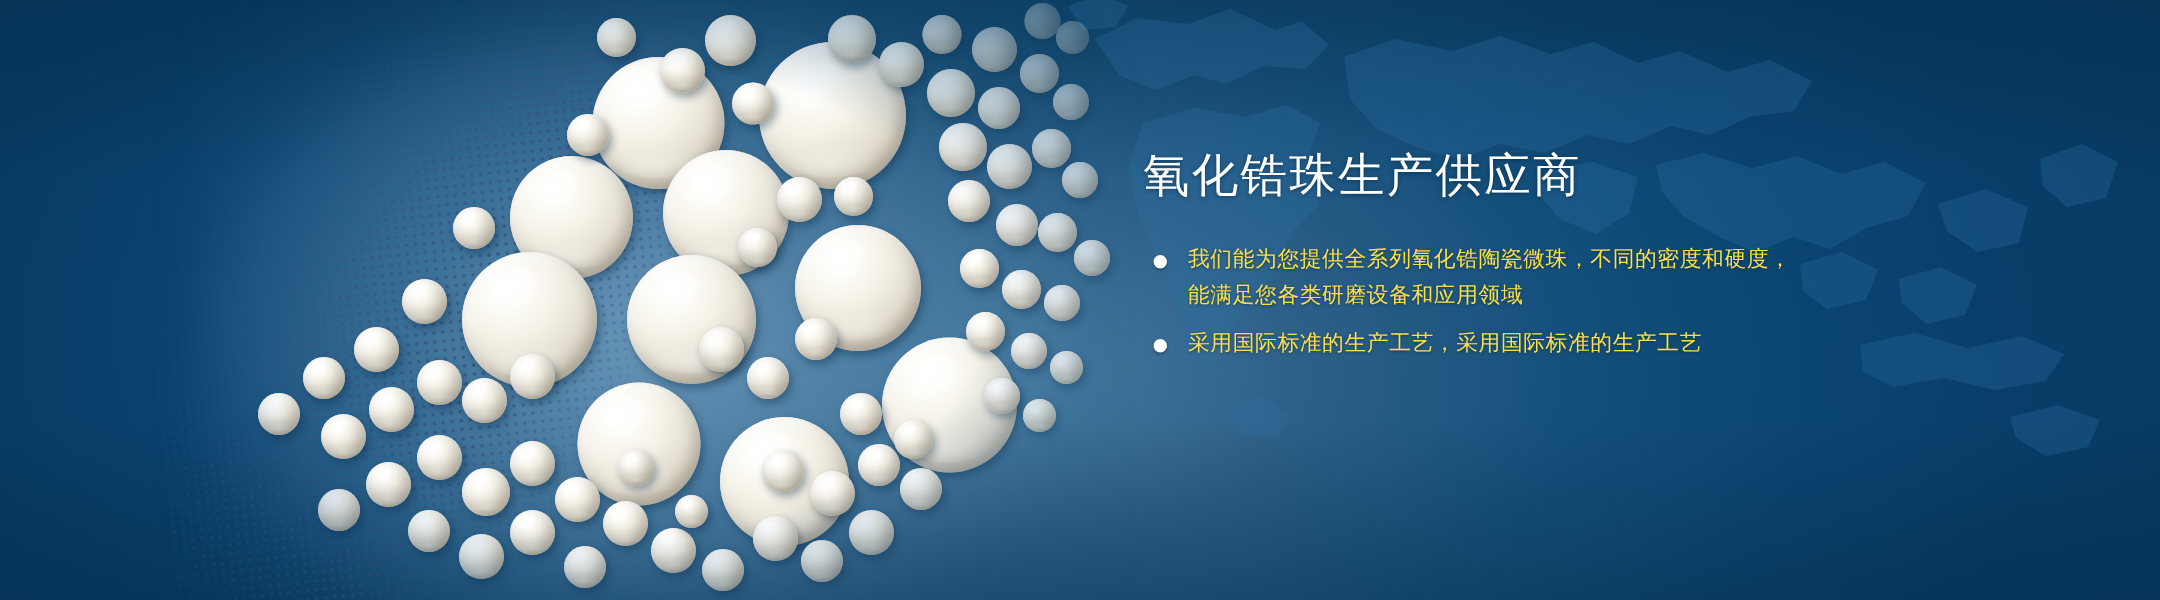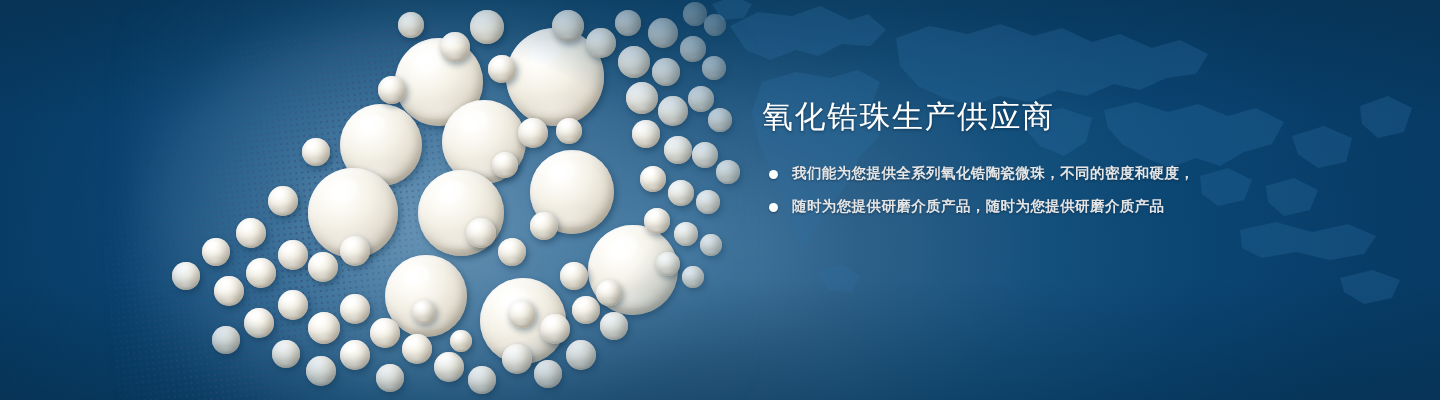--- a/index.html
+++ b/index.html
@@ -131,24 +131,23 @@
     list-style:none;
     margin:0;
     padding:0;
   }
   .bullet{
     position:relative;
     padding-left:30px;
     margin-bottom:9px;
     font-size:14.5px;
     line-height:1.62;
-    color:#e5e5e5;
+    color:#fde047;
     letter-spacing:.4px;
     text-shadow:0 1px 2px rgba(3,28,48,.5);
-    font-weight:bold;
   }
   .bullet:last-child{margin-bottom:0;}
   .dot{
     position:absolute;
     left:7px; top:8px;
     width:9px; height:9px;
     border-radius:50%;
     background:#ffffff;
     box-shadow:0 1px 2px rgba(3,28,48,.45);
   }
@@ -273,21 +272,22 @@
     </div>
   </div>
 
   <div class="content">
     <h1 class="headline">氧化锆珠生产供应商</h1>
 
     <ul class="bullets" id="bullet-list">
         <li class="bullet">
           <span class="dot"></span>
           <span class="bullet-line">我们能为您提供全系列氧化锆陶瓷微珠，不同的密度和硬度，</span>
+          <span class="bullet-line">能满足您各类研磨设备和应用领域</span>
         </li>
         <li class="bullet">
           <span class="dot"></span>
-          <span class="bullet-line">随时为您提供研磨介质产品，随时为您提供研磨介质产品</span>
+          <span class="bullet-line">采用国际标准的生产工艺，采用国际标准的生产工艺</span>
         </li>
       </ul>
   </div>
 
 </div>
 
 </body></html>

